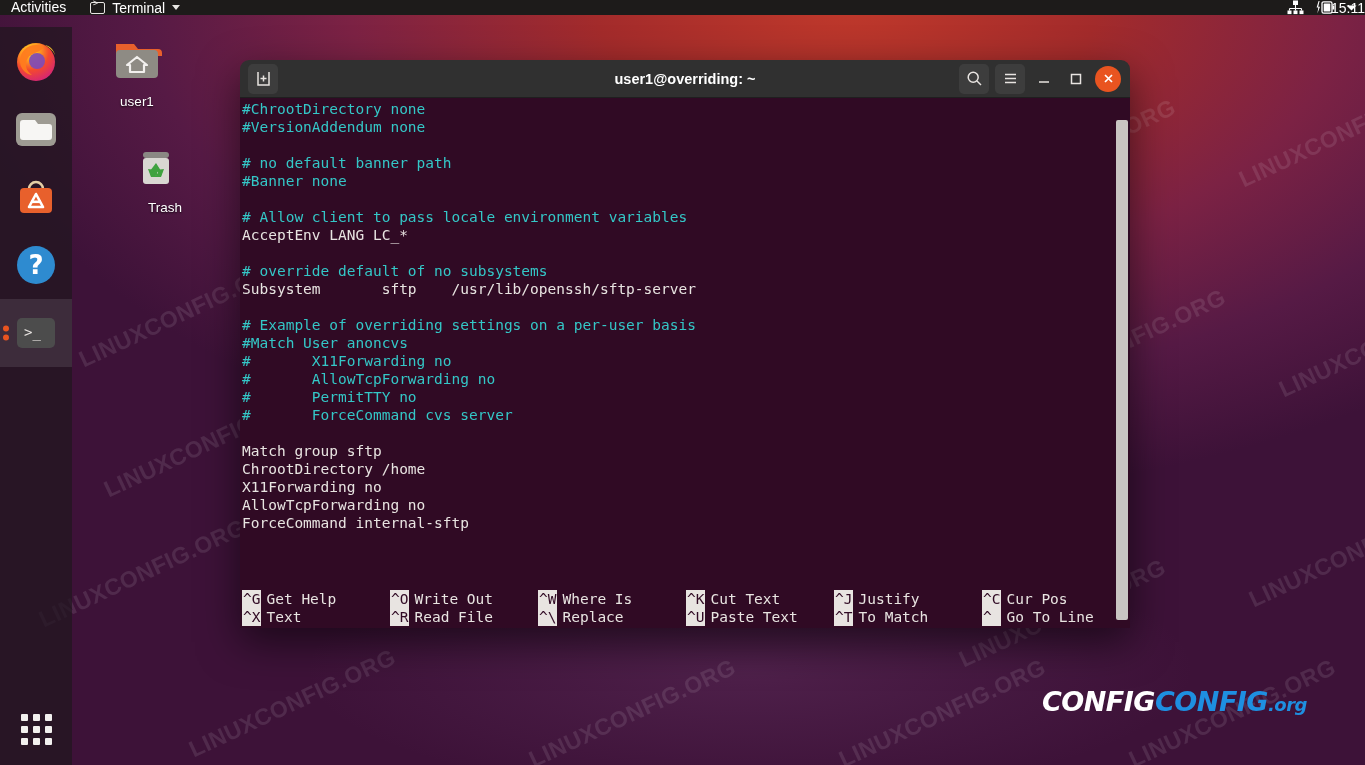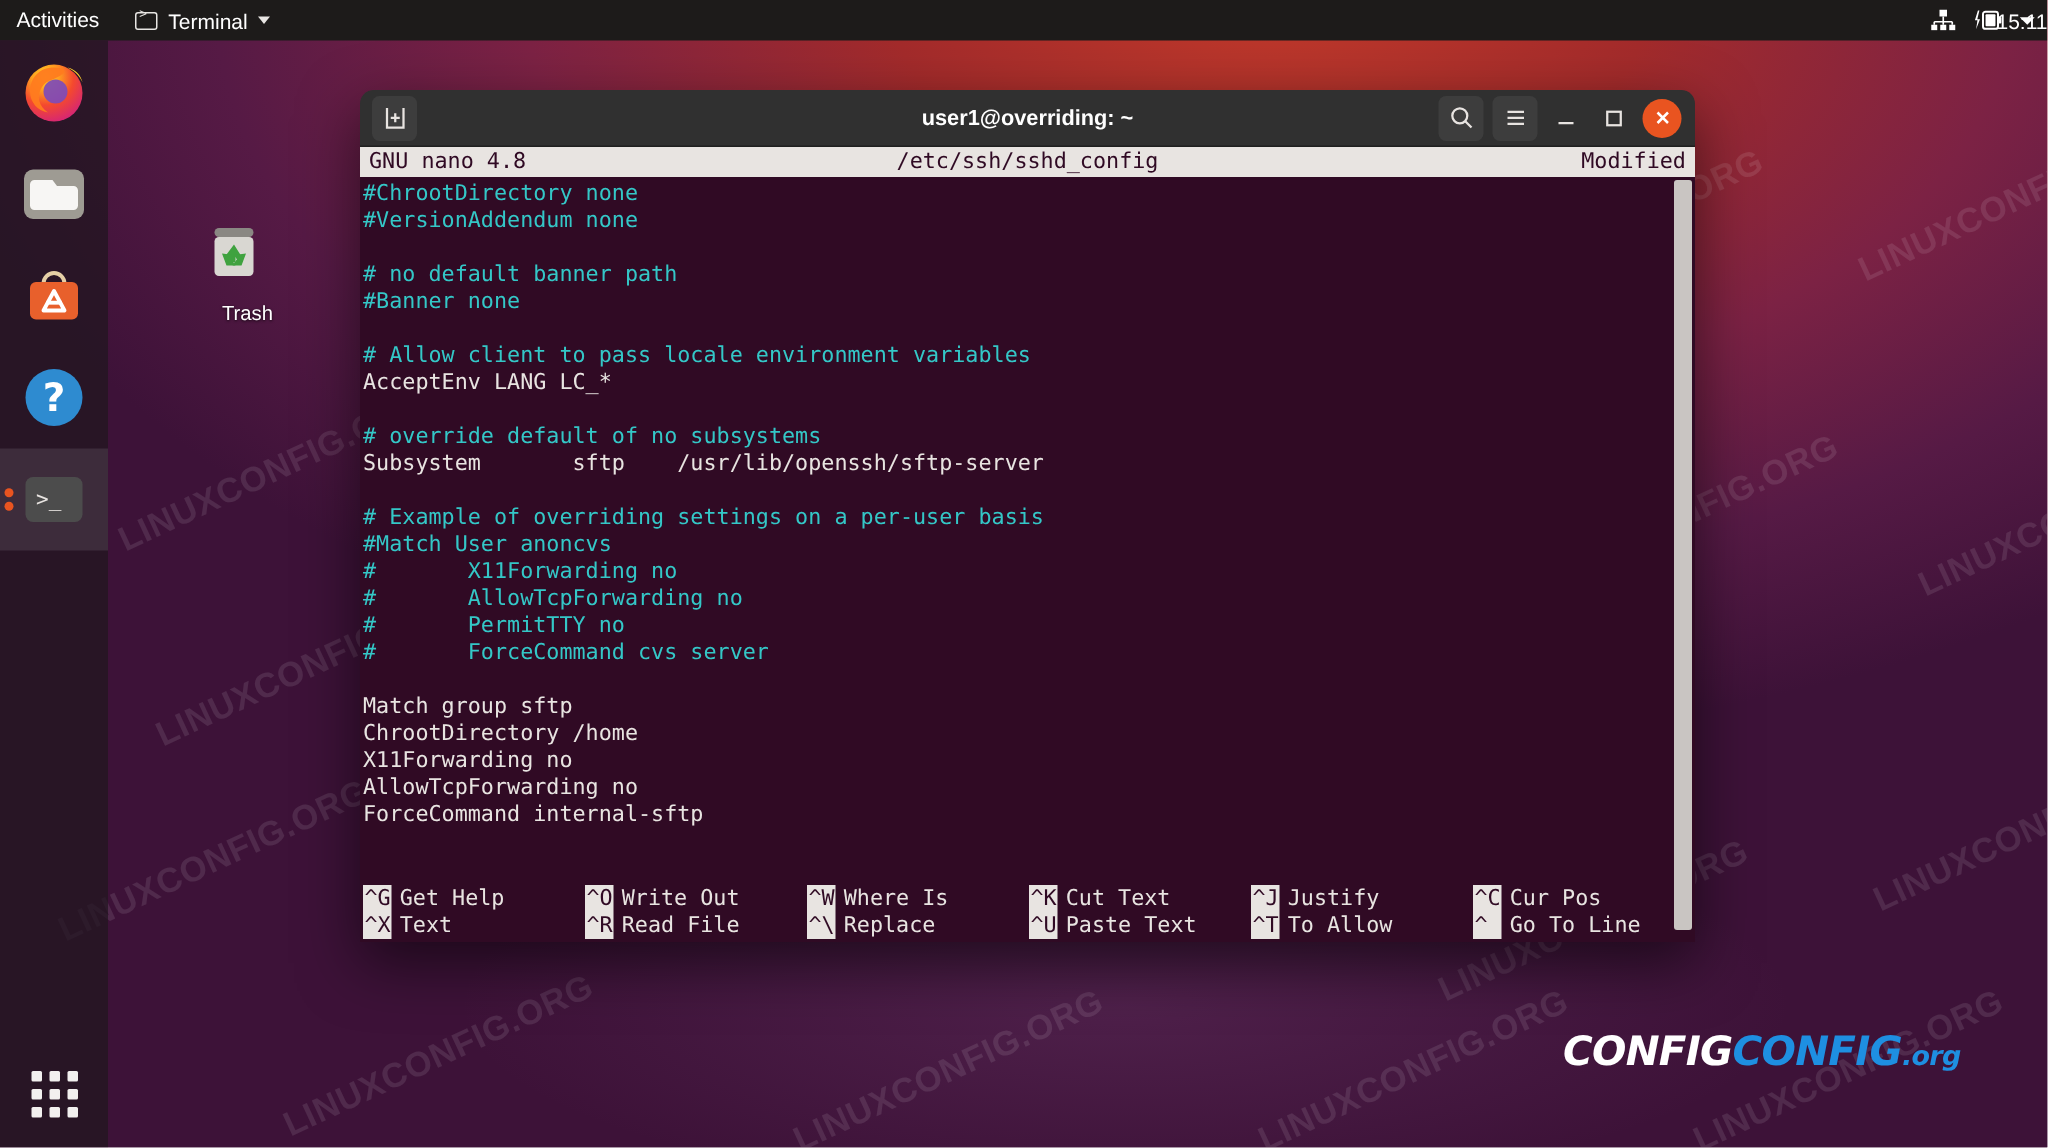--- a/index.html
+++ b/index.html
@@ -36,21 +36,21 @@
     letter-spacing: .5px;
     transform: rotate(-25deg);
     white-space: nowrap;
     pointer-events: none;
     user-select: none;
   }
 
   
   #topbar {
     position: absolute; left: 0; top: 0;
-    width: 1365px; height: 27px;
+    width: 1365px; height: 15px;
     background: #1d1b1a;
     display: flex; align-items: center;
     color: #ffffff;
     font-size: 14px;
     z-index: 60;
   }
   #activities { padding: 0 14px 0 11px; line-height: 27px; cursor: pointer; }
   #app-menu { display: flex; align-items: center; gap: 7px; padding: 0 10px; cursor: pointer; }
   #app-menu .term-glyph {
     width: 15px; height: 12px;
@@ -359,20 +359,28 @@
           <i></i>
           <i></i>
           <i></i>
           <i></i>
           <i></i>
           <i></i>
       </div>
     </div>
   </div>
 
+  <div class="desk-icon" style="left:92px; top:34px;">
+    <svg width="52" height="52" viewBox="0 0 52 52">
+      <path d="M5 10 h18 l4 5 h20 a4 4 0 0 1 4 4 v3 H5 Z" fill="#e8602c"></path>
+      <rect x="5" y="16" width="42" height="28" rx="4" fill="#8e8b84"></rect>
+      <path d="M26 23 L36 31 H33 V38 H19 V31 H16 Z" fill="none" stroke="#f2f0ee" stroke-width="2.2" stroke-linejoin="round"></path>
+    </svg>
+    <div class="label">user1</div>
+  </div>
 
   <div class="desk-icon" style="left:92px; top:140px;text-align:right;">
     <svg width="52" height="52" viewBox="0 0 52 52">
       <rect x="13" y="12" width="26" height="6" rx="3" fill="#8a8883"></rect>
       <rect x="13" y="18" width="26" height="26" rx="3" fill="#d9d7d2"></rect>
       <path d="M26 24 L30 30 H27 L26 33 L22 30 H25 Z M33 30 L31 36 H26 L28 33 Z M19 30 L21 36 H26 L24 33 Z" fill="#3fa23f"></path>
       <path d="M26 23 l5 8 h-4 v4 h-3 v-4 h-4 z" fill="#3fa23f"></path>
       <path d="M34 29 l-3 8 -6 0 3 -4 -2 -3 z" fill="#3fa23f"></path>
       <path d="M18 29 l3 8 6 0 -3 -4 2 -3 z" fill="#3fa23f"></path>
     </svg>
@@ -414,43 +422,38 @@
         <div id="close-btn">
           <svg width="13" height="13" viewBox="0 0 13 13">
               <path d="M3 3 L10 10 M10 3 L3 10" stroke="#ffffff" stroke-width="1.7"></path>
             </svg>
         </div>
       </div>
     </div>
 
     <div id="term-body">
 
-      <div id="nano-head">
-        <span class="left">GNU nano 4.8</span>
-        <span class="center">/etc/ssh/sshd_config</span>
-        <span class="right">Modified</span>
-      </div>
 
       <div id="nano-text"><div class="line c-comment">#ChrootDirectory none</div><div class="line c-comment">#VersionAddendum none</div><div class="line c-text">&nbsp;</div><div class="line c-comment"># no default banner path</div><div class="line c-comment">#Banner none</div><div class="line c-text">&nbsp;</div><div class="line c-comment"># Allow client to pass locale environment variables</div><div class="line c-text">AcceptEnv LANG LC_*</div><div class="line c-text">&nbsp;</div><div class="line c-comment"># override default of no subsystems</div><div class="line c-text">Subsystem       sftp    /usr/lib/openssh/sftp-server</div><div class="line c-text">&nbsp;</div><div class="line c-comment"># Example of overriding settings on a per-user basis</div><div class="line c-comment">#Match User anoncvs</div><div class="line c-comment">#       X11Forwarding no</div><div class="line c-comment">#       AllowTcpForwarding no</div><div class="line c-comment">#       PermitTTY no</div><div class="line c-comment">#       ForceCommand cvs server</div><div class="line c-text">&nbsp;</div><div class="line c-text">Match group sftp</div><div class="line c-text">ChrootDirectory /home</div><div class="line c-text">X11Forwarding no</div><div class="line c-text">AllowTcpForwarding no</div><div class="line c-text">ForceCommand internal-sftp</div></div>
 
       <div id="nano-foot">
         <div class="foot-row" id="foot-row-1">
             <div class="foot-cell"><span class="key">^G</span><span class="fl">Get Help</span></div>
             <div class="foot-cell"><span class="key">^O</span><span class="fl">Write Out</span></div>
             <div class="foot-cell"><span class="key">^W</span><span class="fl">Where Is</span></div>
             <div class="foot-cell"><span class="key">^K</span><span class="fl">Cut Text</span></div>
             <div class="foot-cell"><span class="key">^J</span><span class="fl">Justify</span></div>
             <div class="foot-cell"><span class="key">^C</span><span class="fl">Cur Pos</span></div>
           </div>
         <div class="foot-row" id="foot-row-2">
             <div class="foot-cell"><span class="key">^X</span><span class="fl">Text</span></div>
             <div class="foot-cell"><span class="key">^R</span><span class="fl">Read File</span></div>
             <div class="foot-cell"><span class="key">^\</span><span class="fl">Replace</span></div>
             <div class="foot-cell"><span class="key">^U</span><span class="fl">Paste Text</span></div>
-            <div class="foot-cell"><span class="key">^T</span><span class="fl">To Allow</span></div>
+            <div class="foot-cell"><span class="key">^T</span><span class="fl">To Match</span></div>
             <div class="foot-cell"><span class="key">^ </span><span class="fl">Go To Line</span></div>
           </div>
       </div>
 
       <div id="term-scroll">
         <div class="thumb"></div>
       </div>
     </div>
   </div>
 

